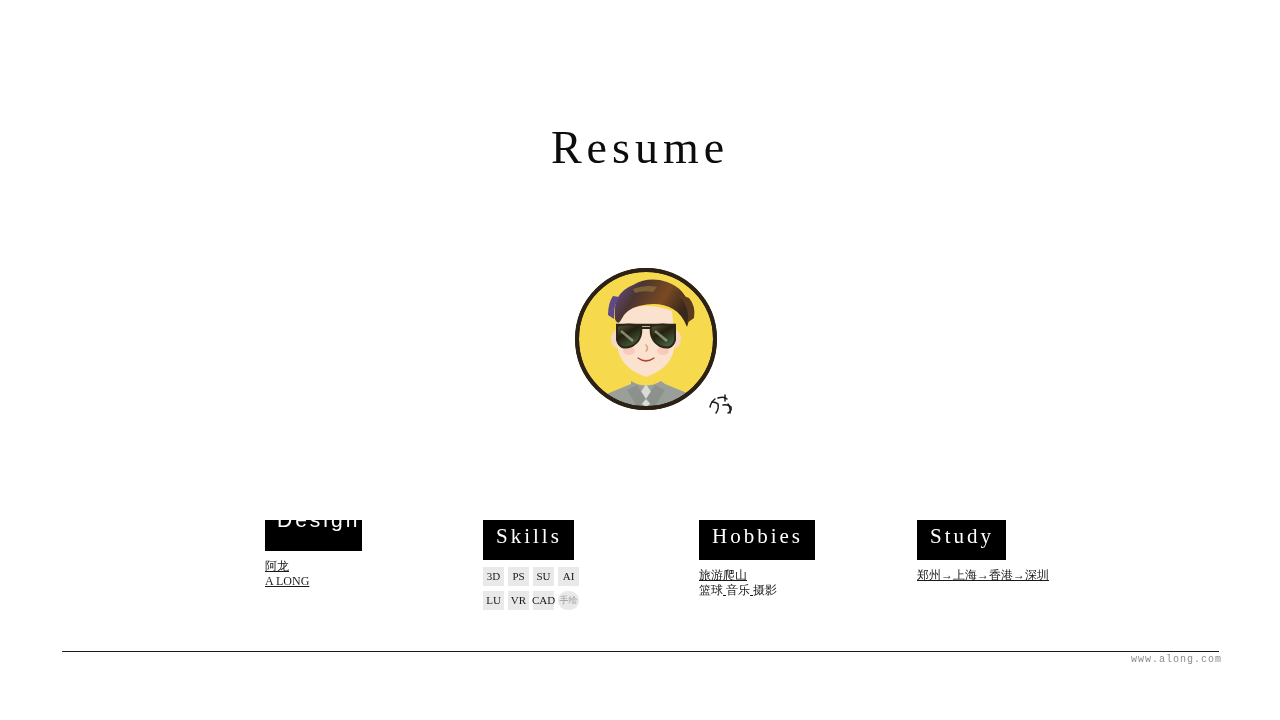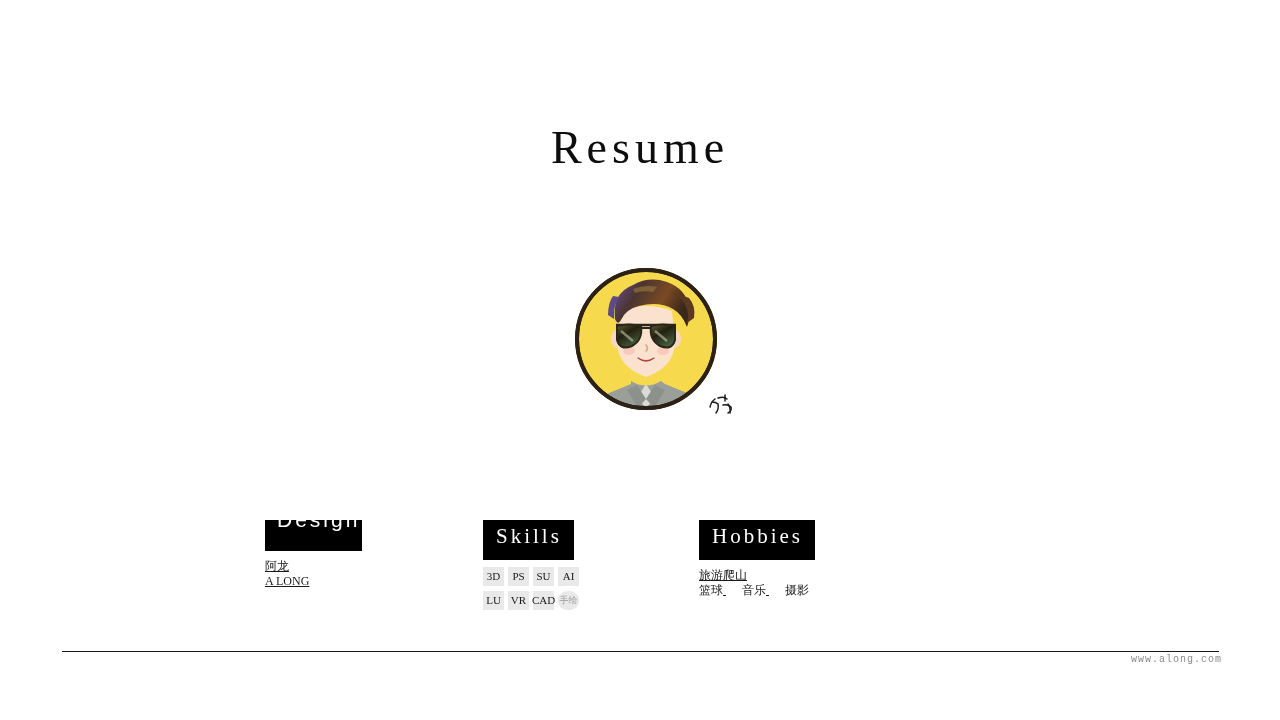--- a/index.html
+++ b/index.html
@@ -113,21 +113,21 @@
     font-family: "Liberation Serif", "DejaVu Serif", serif;
     font-size: 12px;
     line-height: 15px;
     color: #1a1a1a;
     white-space: nowrap;
     text-decoration: underline;
   }
   .body-text .ln { display: block; }
 
   .hob-line2 .w { display: inline-block; }
-  .hob-line2 .w + .w { margin-left: 16px; }
+  .hob-line2 .w + .w { }
 
   
   .chips {
     margin-top: 7px;
     display: grid;
     grid-template-columns: repeat(4, 21px);
     grid-auto-rows: 19px;
     gap: 5px 4px;
   }
   .chip {
@@ -272,17 +272,23 @@
     <div class="body-text">
       <span class="ln">旅游爬山</span>
       <span class="ln hob-line2">
         <span class="w">篮球</span>
         <span class="w">音乐</span>
         <span class="w">摄影</span>
       </span>
     </div>
   </div>
 
+  <div class="section sec-study">
+    <div class="hdr">Study</div>
+    <div class="body-text">
+      <span class="ln">郑州→上海→香港→深圳</span>
+    </div>
+  </div>
 
   <div class="footer-rule"></div>
   <div class="footer-url">www.along.com</div>
 
 </div>
 
 </body></html>

